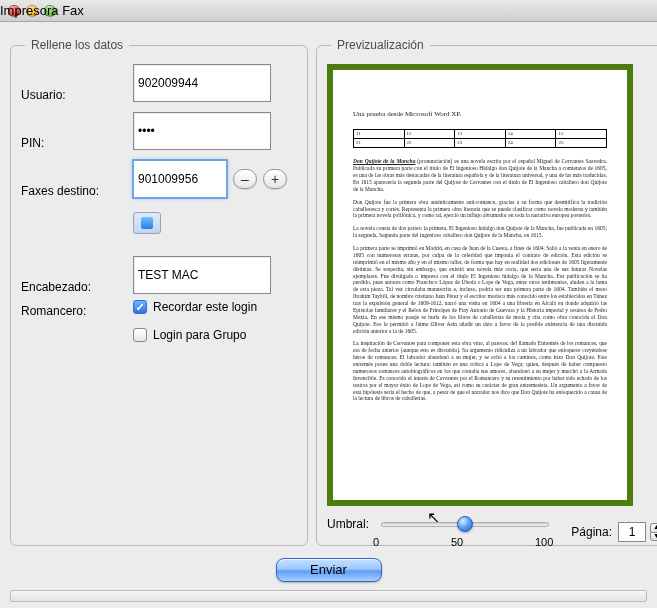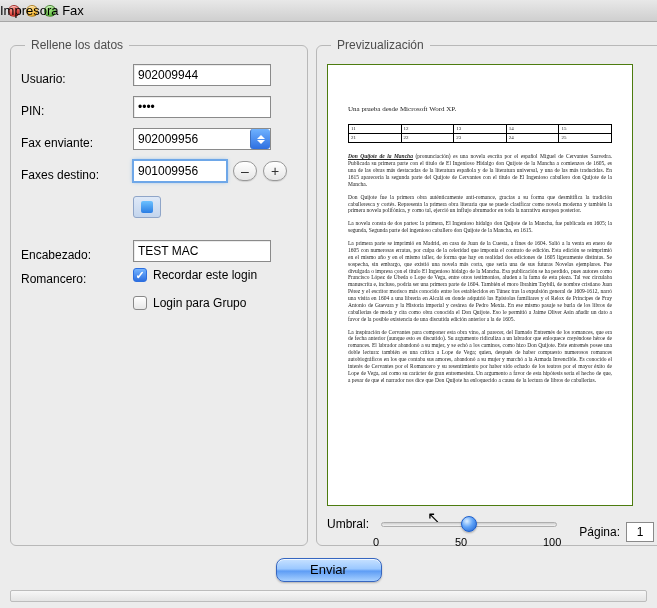--- a/index.html
+++ b/index.html
@@ -40,37 +40,37 @@
   .window-body {
     position: relative;
     height: 586px;
     background: #ececec;
   }
   fieldset.group {
     position: absolute;
     border: 1px solid #b8b8b8;
     border-radius: 6px;
     background: transparent;
-    padding: 12px 2px 10px 10px;
+    padding: 12px 10px 10px 10px;
   }
   fieldset.group > legend {
     color: #4d4d4d;
     font-size: 12px;
     padding: 0 6px;
     margin-left: 4px;
   }
   .left-group { left: 10px; top: 16px; width: 298px; height: 508px; }
   .right-group { left: 316px; top: 16px; width: 358px; height: 508px; }
 
   .form-row { display: flex; align-items: flex-end; margin-bottom: 10px; }
   .form-row label.fl { width: 112px; color: #000; font-size: 12px; }
   .form-row .ctrls { display: flex; align-items: center; gap: 6px; }
 
   input.aq-text {
-    height: 22px;
+    height: 38px;
     width: 138px;
     border: 1px solid #8a8a8a;
     background: #fff;
     padding: 2px 4px;
     font-size: 12px;
     font-family: inherit;
     box-shadow: inset 1px 1px 0 rgba(0,0,0,0.08);
   }
   input.aq-text.focused {
     outline: 2px solid #6ea7e8;
@@ -156,21 +156,21 @@
   }
 
   .options-stack { margin-left: 112px; }
   .options-stack .aq-check { display: flex; margin-bottom: 10px; }
 
   
   .preview-page {
     width: 306px;
     height: 442px;
     background: #fff;
-    border: 1px solid #4d7c0f;
+    border: 6px solid #4d7c0f;
     padding: 12px 20px;
     overflow: hidden;
     position: relative;
     font-size: 5.5px;
     line-height: 1.25;
     color: #222;
     font-family: "Times New Roman", serif;
   }
   .preview-page .pv-title { font-size: 7px; margin: 28px 0 10px 0; text-align: left; }
   .preview-page table.pv-table {
@@ -299,32 +299,20 @@
       </div>
     </div>
 
     <div class="form-row">
       <label class="fl">PIN:</label>
       <div class="ctrls">
         <input class="aq-text" value="••••" style="">
       </div>
     </div>
 
-    <div class="form-row">
-      <label class="fl">Fax enviante:</label>
-      <div class="ctrls">
-        <div class="aq-select">
-          <span class="sel-text">902009956</span>
-          <span class="sel-btn">
-            <span class="arrow up"></span>
-            <span class="arrow down"></span>
-          </span>
-        </div>
-      </div>
-    </div>
 
     <div class="form-row">
       <label class="fl">Faxes destino:</label>
       <div class="ctrls">
         <input class="aq-text focused" style="width: 94px;" value="901009956">
         <span class="round-btn">–</span>
         <span class="round-btn">+</span>
       </div>
     </div>
 

